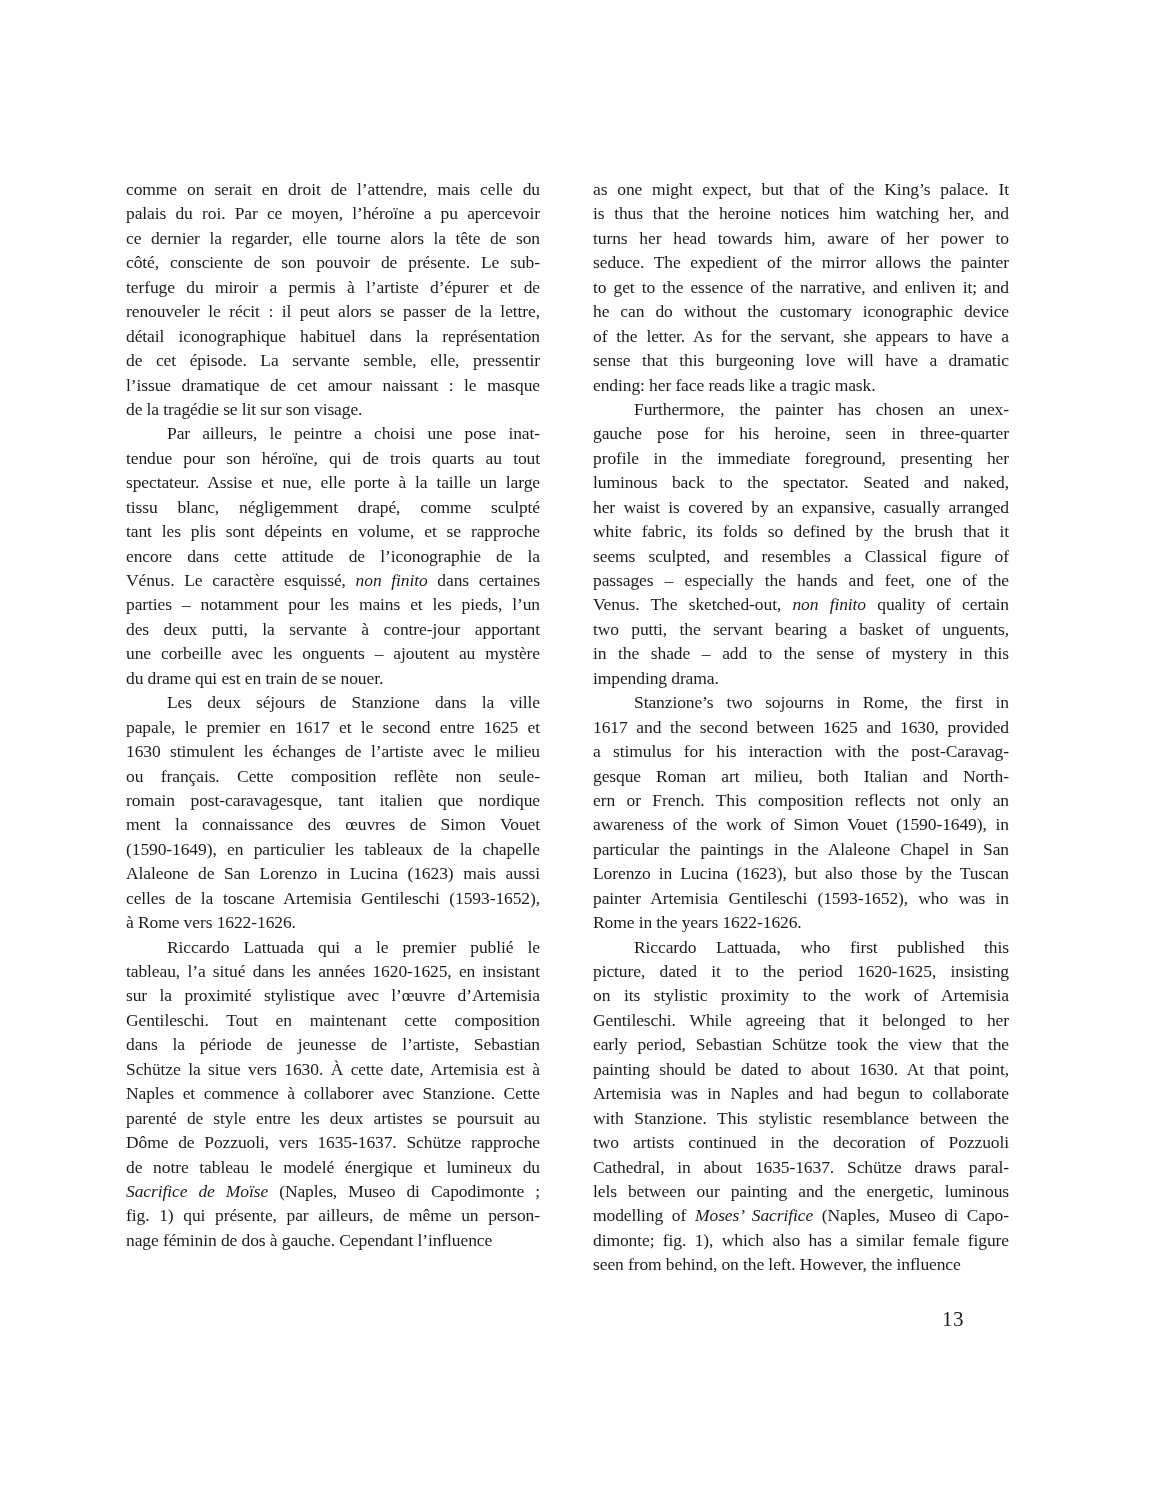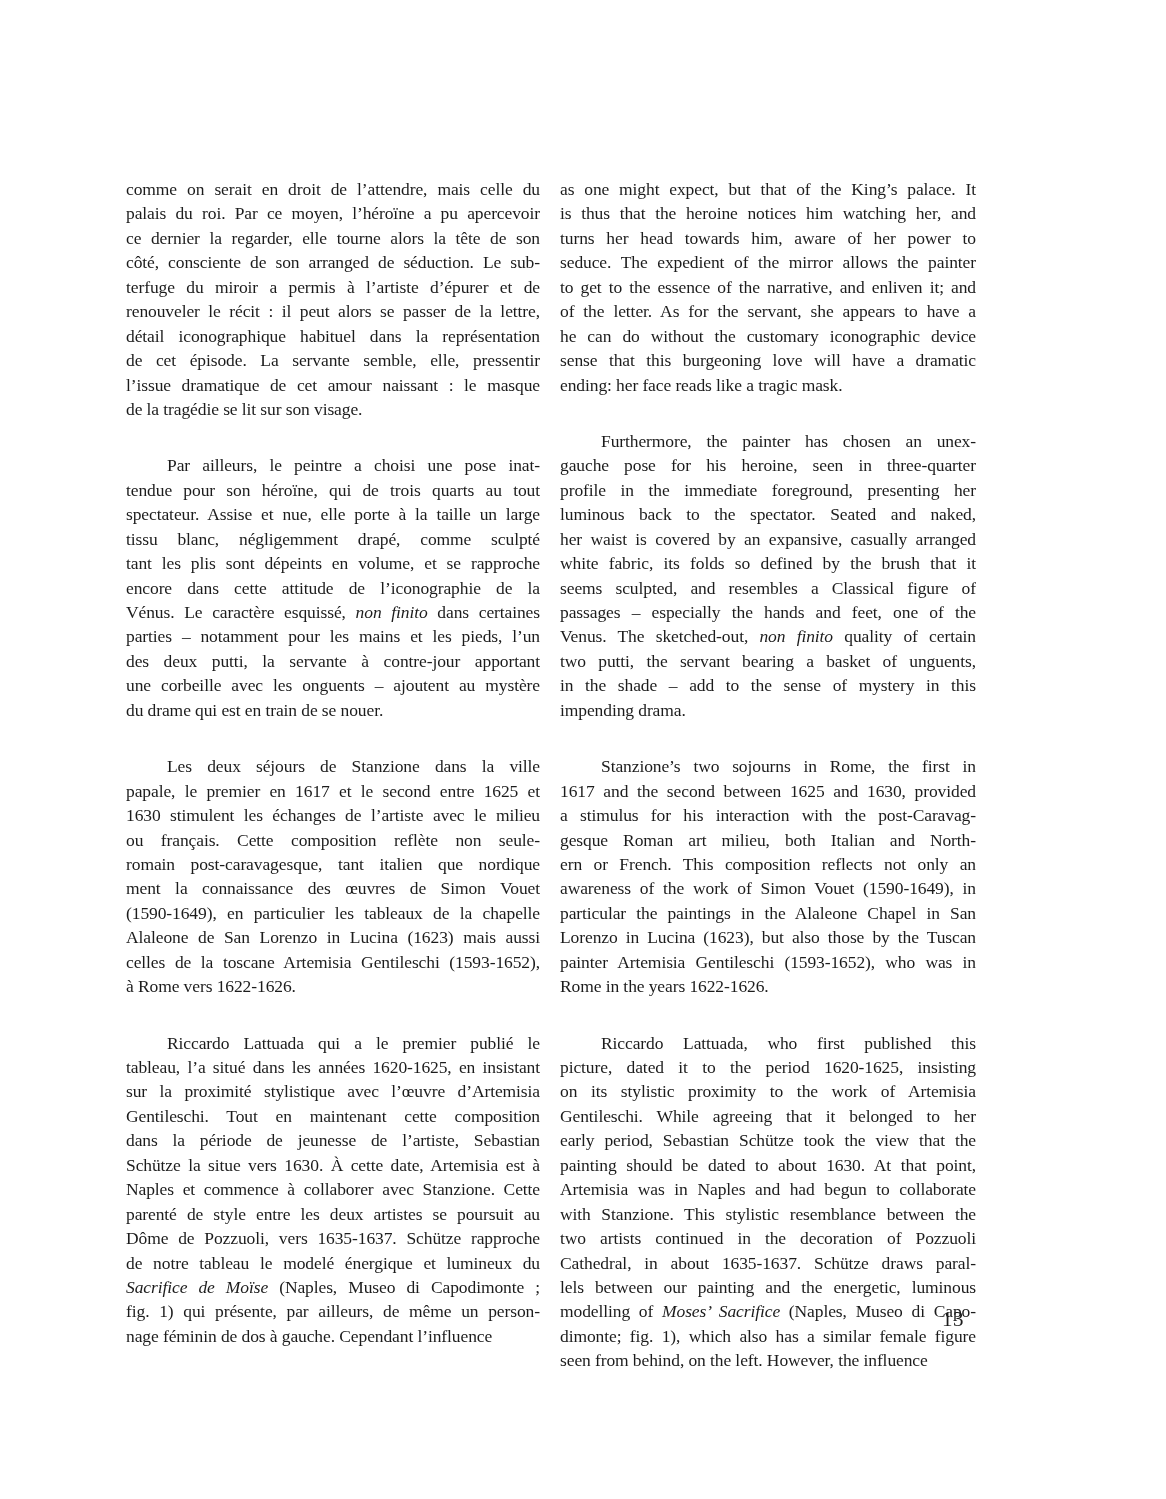--- a/index.html
+++ b/index.html
@@ -17,51 +17,51 @@
     overflow: hidden;
   }
   .column {
     position: absolute;
     top: 177px;
     font-size: 17.5px;
     line-height: 24.45px;
     letter-spacing: -0.1px;
   }
   .column.french  { left: 126px; width: 414px; }
-  .column.english { left: 560px; width: 416px; }
+  .column.english { left: 593px; width: 416px; }
   .para { margin: 0; padding: 0; }
   .line {
     text-align: justify;
     text-align-last: justify;
     white-space: normal;
     overflow: hidden;
     height: 24.45px;
   }
   .line.lastline { text-align-last: left; }
-  .line.firstline.indented { padding-left: 41px; margin-top: 32px; }
+  .line.firstline.indented { padding-left: 41px; }
   .it { font-style: italic; }
   .page-number {
     position: absolute;
     top: 1309px;
     left: 942px;
     font-size: 21px;
     line-height: 20px;
     letter-spacing: 0.5px;
   }
 </style>
 </head>
 <body>
 
 <div class="page" style="--page-bg: #ffffff; --text-color: #1c1c1c;">
   <div class="column french" lang="fr">
       <div class="para">
         <div class="line firstline"><span>comme on serait en droit de l’attendre, mais celle du</span></div>
         <div class="line"><span>palais du roi. Par ce moyen, l’héroïne a pu apercevoir</span></div>
         <div class="line"><span>ce dernier la regarder, elle tourne alors la tête de son</span></div>
-        <div class="line"><span>côté, consciente de son arranged de séduction. Le sub-</span></div>
+        <div class="line"><span>côté, consciente de son pouvoir de présente. Le sub-</span></div>
         <div class="line"><span>terfuge du miroir a permis à l’artiste d’épurer et de</span></div>
         <div class="line"><span>renouveler le récit : il peut alors se passer de la lettre,</span></div>
         <div class="line"><span>détail iconographique habituel dans la représentation</span></div>
         <div class="line"><span>de cet épisode. La servante semble, elle, pressentir</span></div>
         <div class="line"><span>l’issue dramatique de cet amour naissant : le masque</span></div>
         <div class="line lastline"><span>de la tragédie se lit sur son visage.</span></div>
       </div>
       <div class="para">
         <div class="line firstline indented"><span>Par ailleurs, le peintre a choisi une pose inat-</span></div>
         <div class="line"><span>tendue pour son héroïne, qui de trois quarts au tout</span></div>
@@ -103,22 +103,22 @@
         <div class="line lastline"><span>nage féminin de dos à gauche. Cependant l’influence</span></div>
       </div>
     </div>
   <div class="column english" lang="en">
       <div class="para">
         <div class="line firstline"><span>as one might expect, but that of the King’s palace. It</span></div>
         <div class="line"><span>is thus that the heroine notices him watching her, and</span></div>
         <div class="line"><span>turns her head towards him, aware of her power to</span></div>
         <div class="line"><span>seduce. The expedient of the mirror allows the painter</span></div>
         <div class="line"><span>to get to the essence of the narrative, and enliven it; and</span></div>
+        <div class="line"><span>he can do without the customary iconographic device</span></div>
         <div class="line"><span>of the letter. As for the servant, she appears to have a</span></div>
-        <div class="line"><span>he can do without the customary iconographic device</span></div>
         <div class="line"><span>sense that this burgeoning love will have a dramatic</span></div>
         <div class="line lastline"><span>ending: her face reads like a tragic mask.</span></div>
       </div>
       <div class="para">
         <div class="line firstline indented"><span>Furthermore, the painter has chosen an unex-</span></div>
         <div class="line"><span>gauche pose for his heroine, seen in three-quarter</span></div>
         <div class="line"><span>profile in the immediate foreground, presenting her</span></div>
         <div class="line"><span>luminous back to the spectator. Seated and naked,</span></div>
         <div class="line"><span>her waist is covered by an expansive, casually arranged</span></div>
         <div class="line"><span>white fabric, its folds so defined by the brush that it</span></div>

